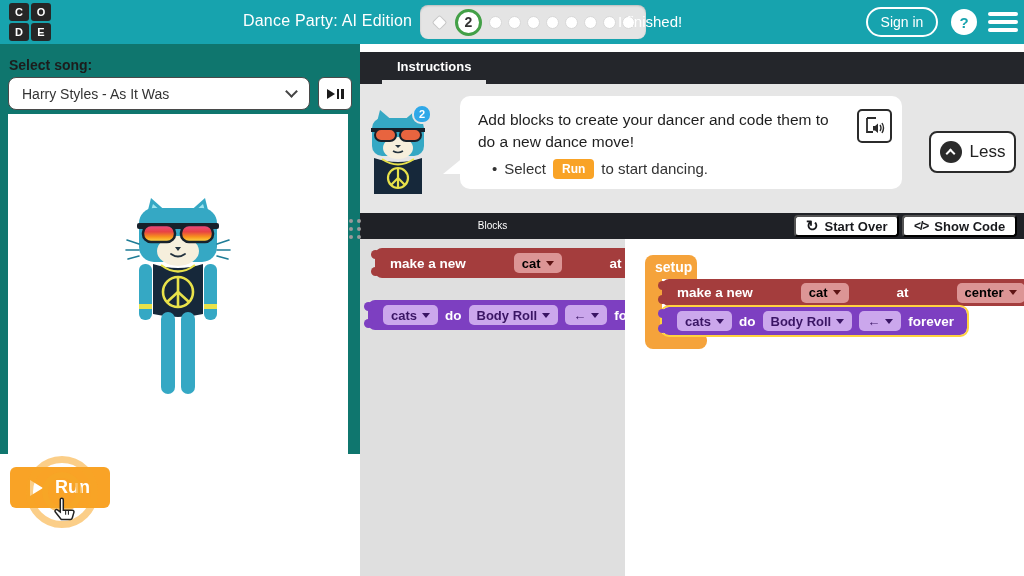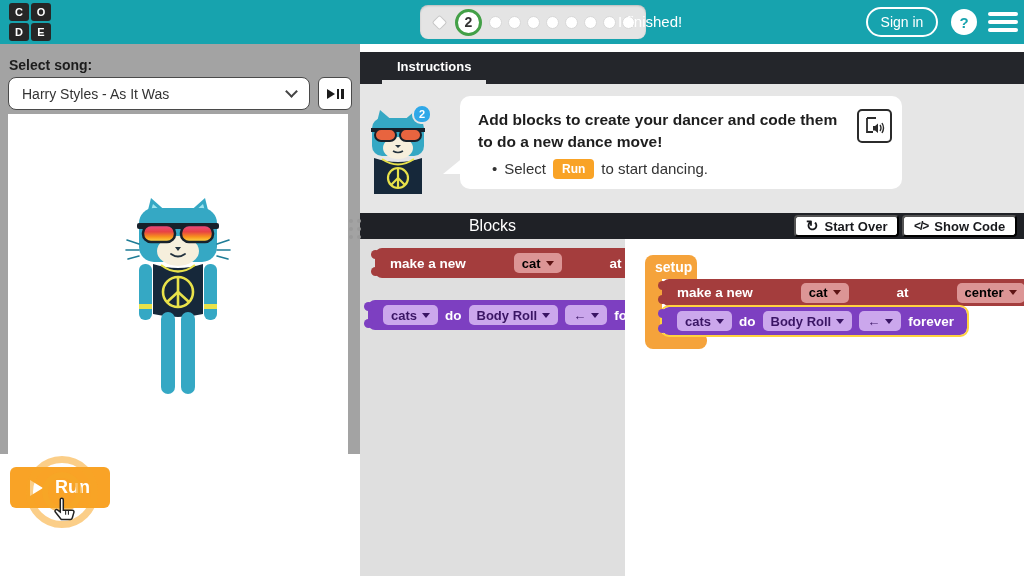--- a/index.html
+++ b/index.html
@@ -17,21 +17,21 @@
   .diamond { width:11px; height:11px; background:#fdfdfd; border:1px solid #c6c6c6; transform:rotate(45deg); border-radius:2px; margin:0 3px; }
   .level-circle { width:27px; height:27px; border-radius:50%; background:#fff; border:3px solid #43A047; color:#333; font-weight:bold; font-size:14px; display:flex; align-items:center; justify-content:center; }
   .dots { display:flex; gap:6px; align-items:center; }
   .dot { width:13px; height:13px; border-radius:50%; background:#fff; border:1px solid #d8d8d8; }
   .finished { position:absolute; left:618px; top:13px; color:#fff; font-size:15px; }
   .signin { position:absolute; left:866px; top:7px; width:72px; height:30px; border:2px solid #fff; border-radius:15px; color:#fff; font-size:14px; display:flex; align-items:center; justify-content:center; background:transparent; }
   .help { position:absolute; left:951px; top:9px; width:26px; height:26px; border-radius:50%; background:#fff; color:#17A3AE; font-weight:bold; font-size:15px; display:flex; align-items:center; justify-content:center; }
   .hamburger { position:absolute; left:988px; top:12px; width:30px; height:20px; display:flex; flex-direction:column; justify-content:space-between; }
   .hamburger i { display:block; height:4px; background:#fff; border-radius:2px; }
   
-  .left-panel { position:absolute; left:0; top:44px; width:360px; height:410px; background:#a3a3a3; }
+  .left-panel { position:absolute; left:0; top:44px; width:360px; height:410px; background:#0f766e; }
   .song-label { position:absolute; left:9px; top:13px; font-weight:bold; font-size:14px; color:#1c1c1c; }
   .song-select { position:absolute; left:8px; top:33px; width:302px; height:33px; background:#fff; border:1px solid #4a4a4a; border-radius:8px; display:flex; align-items:center; justify-content:space-between; padding:0 13px; font-size:14px; color:#333; }
   .chev-down { width:9px; height:9px; border-right:2px solid #444; border-bottom:2px solid #444; transform:rotate(45deg); margin-top:-4px; }
   .play-btn { position:absolute; left:318px; top:33px; width:34px; height:33px; background:#fff; border:1px solid #4a4a4a; border-radius:6px; display:flex; align-items:center; justify-content:center; gap:2px; }
   .tri-play { width:0; height:0; border-left:8px solid #1c1c1c; border-top:5px solid transparent; border-bottom:5px solid transparent; }
   .pbar { width:2.5px; height:10px; background:#1c1c1c; }
   .stage { position:absolute; left:8px; top:70px; width:340px; height:343px; background:#fff; }
   .run-btn { position:absolute; left:10px; top:423px; width:100px; height:41px; background:#F9A326; border:none; border-radius:6px; color:#fff; font-weight:bold; font-size:18px; display:flex; align-items:center; justify-content:center; gap:12px; }
   .run-tri { width:0; height:0; border-left:13px solid #fff; border-top:8px solid transparent; border-bottom:8px solid transparent; }
   .ring { position:absolute; border-radius:50%; pointer-events:none; }
@@ -40,30 +40,30 @@
   .cursor { position:absolute; left:52px; top:452px; width:26px; height:30px; }
   
   .right-panel { position:absolute; left:360px; top:44px; width:664px; height:532px; background:#fff; }
   .instr-tabbar { position:absolute; left:0; top:8px; width:664px; height:32px; background:#24262B; }
   .instr-tab { position:absolute; left:22px; top:0; height:32px; display:flex; align-items:center; padding:0 15px; color:#fff; font-weight:bold; font-size:13px; border-bottom:4px solid #E6E6E6;text-align:right; }
   .instr-body { position:absolute; left:0; top:40px; width:664px; height:129px; background:#E6E6E6; }
   .avatar { position:absolute; left:8px; top:24px; width:66px; height:86px; }
   .bulb-badge { position:absolute; left:44px; top:-4px; width:20px; height:20px; background:#2FA8E8; border-radius:50% 50% 45% 45%; color:#fff; font-size:11px; font-weight:bold; display:flex; align-items:center; justify-content:center; border:2px solid #E6E6E6; }
   .bubble { position:absolute; left:100px; top:12px; width:442px; height:93px; background:#fff; border-radius:10px; padding:13px 52px 0 18px; }
   .bubble::before { content:""; position:absolute; left:-17px; top:60px; width:0; height:0; border-right:22px solid #fff; border-top:18px solid transparent; }
-  .bubble-text { font-size:15.5px; font-weight:bold; color:#1e1e1e; line-height:1.45; width:365px; }
+  .bubble-text { font-size:15.5px; font-weight:normal; color:#1e1e1e; line-height:1.45; width:365px; }
   .bubble-bullet { margin-top:5px; margin-left:14px; font-size:15px; color:#333; display:flex; align-items:center; gap:7px; }
   .run-badge { background:#F9A326; color:#fff; font-size:12px; font-weight:bold; padding:3px 9px; border-radius:4px; }
   .speaker-btn { position:absolute; right:10px; top:13px; width:35px; height:34px; border:2px solid #2b2b2b; border-radius:5px; background:#fff; display:flex; align-items:center; justify-content:center; }
   .less-btn { position:absolute; left:569px; top:47px; width:87px; height:42px; background:#fff; border:2.5px solid #2b2b2b; border-radius:8px; display:flex; align-items:center; justify-content:center; gap:8px; font-size:17px; color:#222; }
   .less-circle { width:22px; height:22px; border-radius:50%; background:#2b2b2b; display:flex; align-items:center; justify-content:center; }
   .chev-up { width:7px; height:7px; border-top:2.5px solid #fff; border-left:2.5px solid #fff; transform:rotate(45deg); margin-top:3px; }
   
   .panes-header { position:absolute; left:0; top:169px; width:664px; height:26px; background:#1F2126; }
-  .pane-title { position:absolute; top:0; height:26px; line-height:26px; text-align:center; color:#fff; font-size:16px; }
+  .pane-title { position:absolute; top:0; height:26px; line-height:26px; text-align:center; color:#fff; font-size:10px; }
   .pane-title.blocks { left:0; width:265px; }
   .pane-title.ws { left:265px; width:170px; }
   .hdr-btn { position:absolute; top:2px; height:22px; background:#fff; border-radius:4px; display:flex; align-items:center; gap:6px; padding:0 10px; font-size:13px; font-weight:bold; color:#17181c; }
   .hdr-btn.start-over { left:434px; }
   .hdr-btn.show-code { left:542px; }
   .undo-glyph { font-size:15px; font-weight:bold; transform:scaleX(-1); }
   .code-glyph { font-size:12px; font-weight:bold; letter-spacing:-1px; }
   .palette { position:absolute; left:0; top:195px; width:265px; height:337px; background:#DFDFDF; overflow:hidden; }
   .workspace { position:absolute; left:265px; top:195px; width:399px; height:337px; background:#fff; }
   .block { position:absolute; display:inline-flex; align-items:center; gap:7px; height:30px; padding:0 13px 0 15px; border-radius:7px; color:#fff; font-size:13.5px; font-weight:bold; white-space:nowrap; }
@@ -89,20 +89,21 @@
 
 <div id="app">
 
   <div class="header">
     <div class="logo">
       <span>C</span>
       <span>O</span>
       <span>D</span>
       <span>E</span>
     </div>
+    <div class="header-title">Dance Party: AI Edition</div>
     <div class="progress-wrap">
       <div class="diamond"></div>
       <div class="level-circle">2</div>
       <div class="dots">
           <div class="dot"></div>
           <div class="dot"></div>
           <div class="dot"></div>
           <div class="dot"></div>
           <div class="dot"></div>
           <div class="dot"></div>
@@ -228,20 +229,26 @@
         </div>
         <button class="speaker-btn">
           <svg width="20" height="20" viewBox="0 0 20 20">
             <path d="M2 2 L11 2 M2 2 L2 16 L8 16" stroke="#2b2b2b" stroke-width="1.8" fill="none"></path>
             <path d="M10 10 L13 7.5 L13 17 L10 14.5 L8 14.5 L8 10 Z" fill="#2b2b2b"></path>
             <path d="M15 9 Q17 12 15 15 M17 7 Q20 12 17 17" stroke="#2b2b2b" stroke-width="1.4" fill="none"></path>
           </svg>
         </button>
       </div>
 
+      <button class="less-btn">
+        <span class="less-circle">
+            <span class="chev-up"></span>
+          </span>
+        <span>Less</span>
+      </button>
     </div>
 
     <div class="panes-header">
       <div class="pane-title blocks">Blocks</div>
       <button class="hdr-btn start-over">
         <span class="undo-glyph">↺</span>
         <span>Start Over</span>
       </button>
       <button class="hdr-btn show-code">
         <span class="code-glyph">&lt;/&gt;</span>

